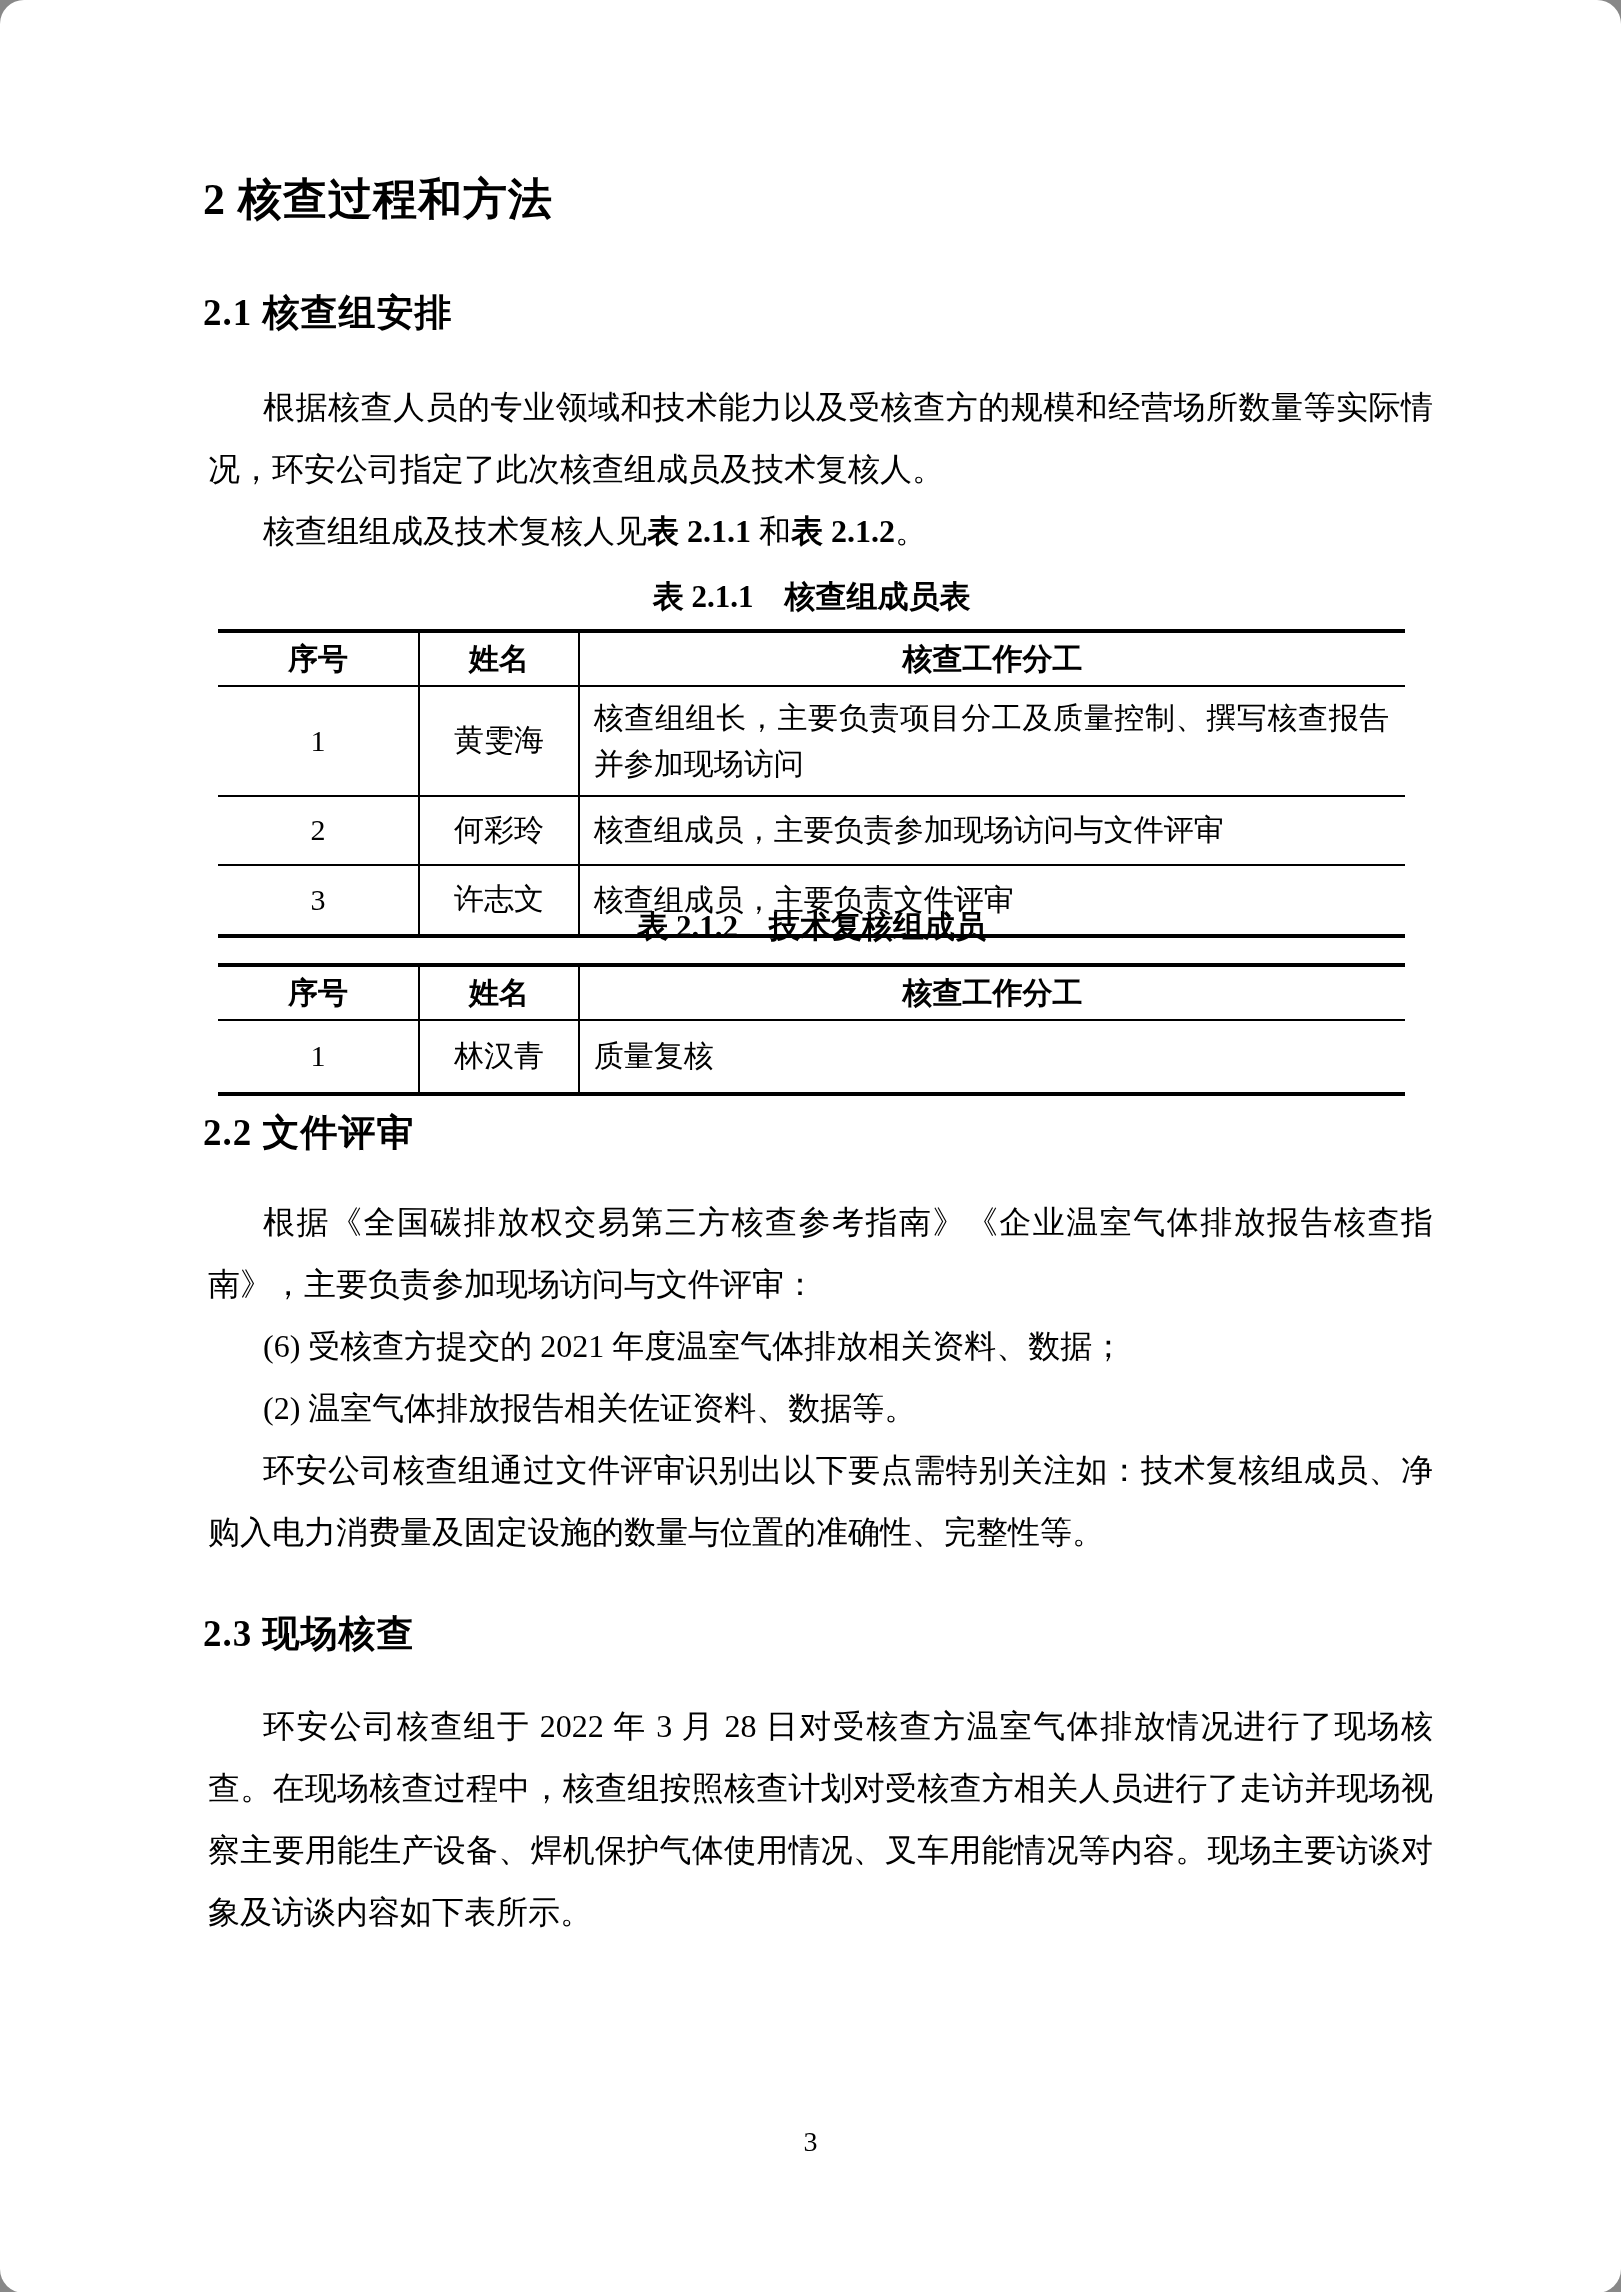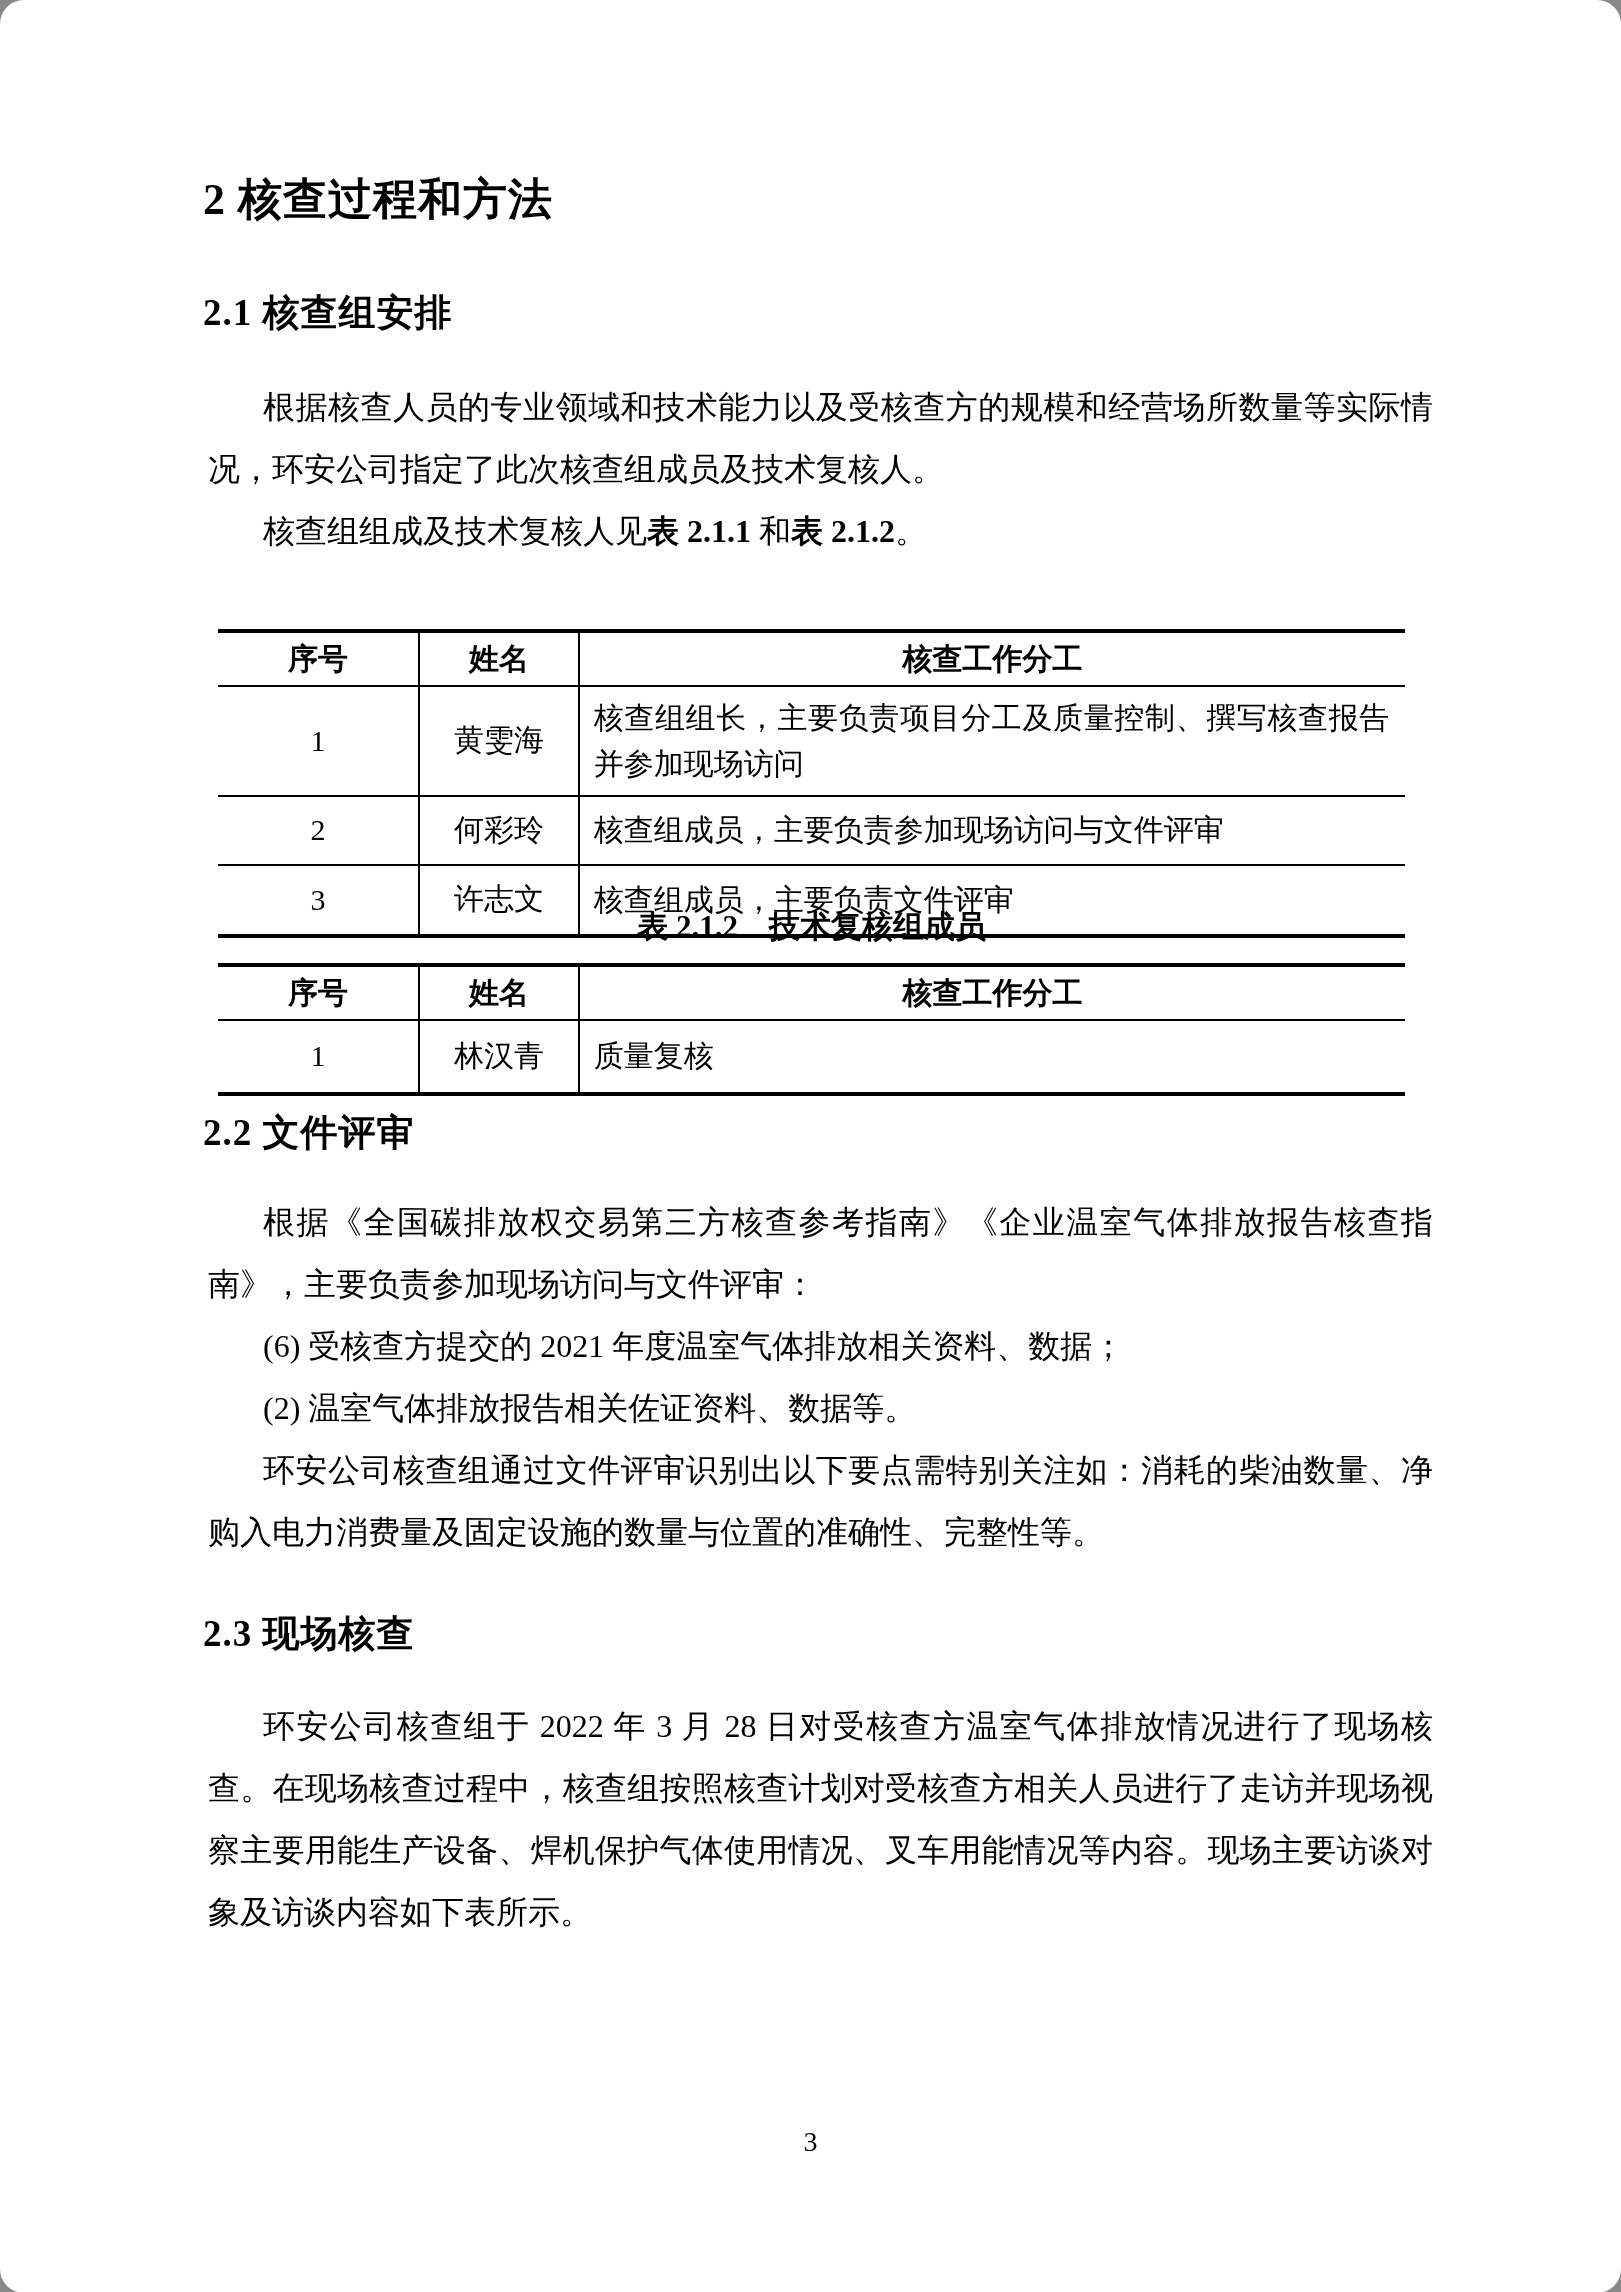--- a/index.html
+++ b/index.html
@@ -84,20 +84,21 @@
 
   <div class="abs h1">2 核查过程和方法</div>
 
   <div class="abs h2 s21">2.1 核查组安排</div>
 
   <div class="abs flow flow1">
     <p class="indent">根据核查人员的专业领域和技术能力以及受核查方的规模和经营场所数量等实际情况，环安公司指定了此次核查组成员及技术复核人。</p>
     <p class="indent"><span>核查组组成及技术复核人见</span><span class="bold">表 2.1.1</span><span> 和</span><span class="bold">表 2.1.2</span><span>。</span></p>
   </div>
 
+  <div class="abs caption caption1">表 2.1.1　核查组成员表</div>
 
   <table class="vtable vtable1">
     <colgroup>
       <col style="width:201px">
       <col style="width:160px">
       <col>
     </colgroup>
     <tbody>
         <tr>
       <th>序号</th>
@@ -143,21 +144,21 @@
     </tr>
   </tbody>
     </table>
 
   <div class="abs h2 s22">2.2 文件评审</div>
 
   <div class="abs flow flow2">
     <p class="indent">根据《全国碳排放权交易第三方核查参考指南》《企业温室气体排放报告核查指南》，主要负责参加现场访问与文件评审：</p>
     <p class="indent">(6) 受核查方提交的 2021 年度温室气体排放相关资料、数据；</p>
     <p class="indent">(2) 温室气体排放报告相关佐证资料、数据等。</p>
-    <p class="indent">环安公司核查组通过文件评审识别出以下要点需特别关注如：消耗的柴油数量、净购入电力消费量及固定设施的数量与位置的准确性、完整性等。</p>
+    <p class="indent">环安公司核查组通过文件评审识别出以下要点需特别关注如：技术复核组成员、净购入电力消费量及固定设施的数量与位置的准确性、完整性等。</p>
   </div>
 
   <div class="abs h2 s23">2.3 现场核查</div>
 
   <div class="abs flow flow3">
     <p class="indent">环安公司核查组于 2022 年 3 月 28 日对受核查方温室气体排放情况进行了现场核查。在现场核查过程中，核查组按照核查计划对受核查方相关人员进行了走访并现场视察主要用能生产设备、焊机保护气体使用情况、叉车用能情况等内容。现场主要访谈对象及访谈内容如下表所示。</p>
   </div>
 
   <div class="abs footer">3</div>
 

